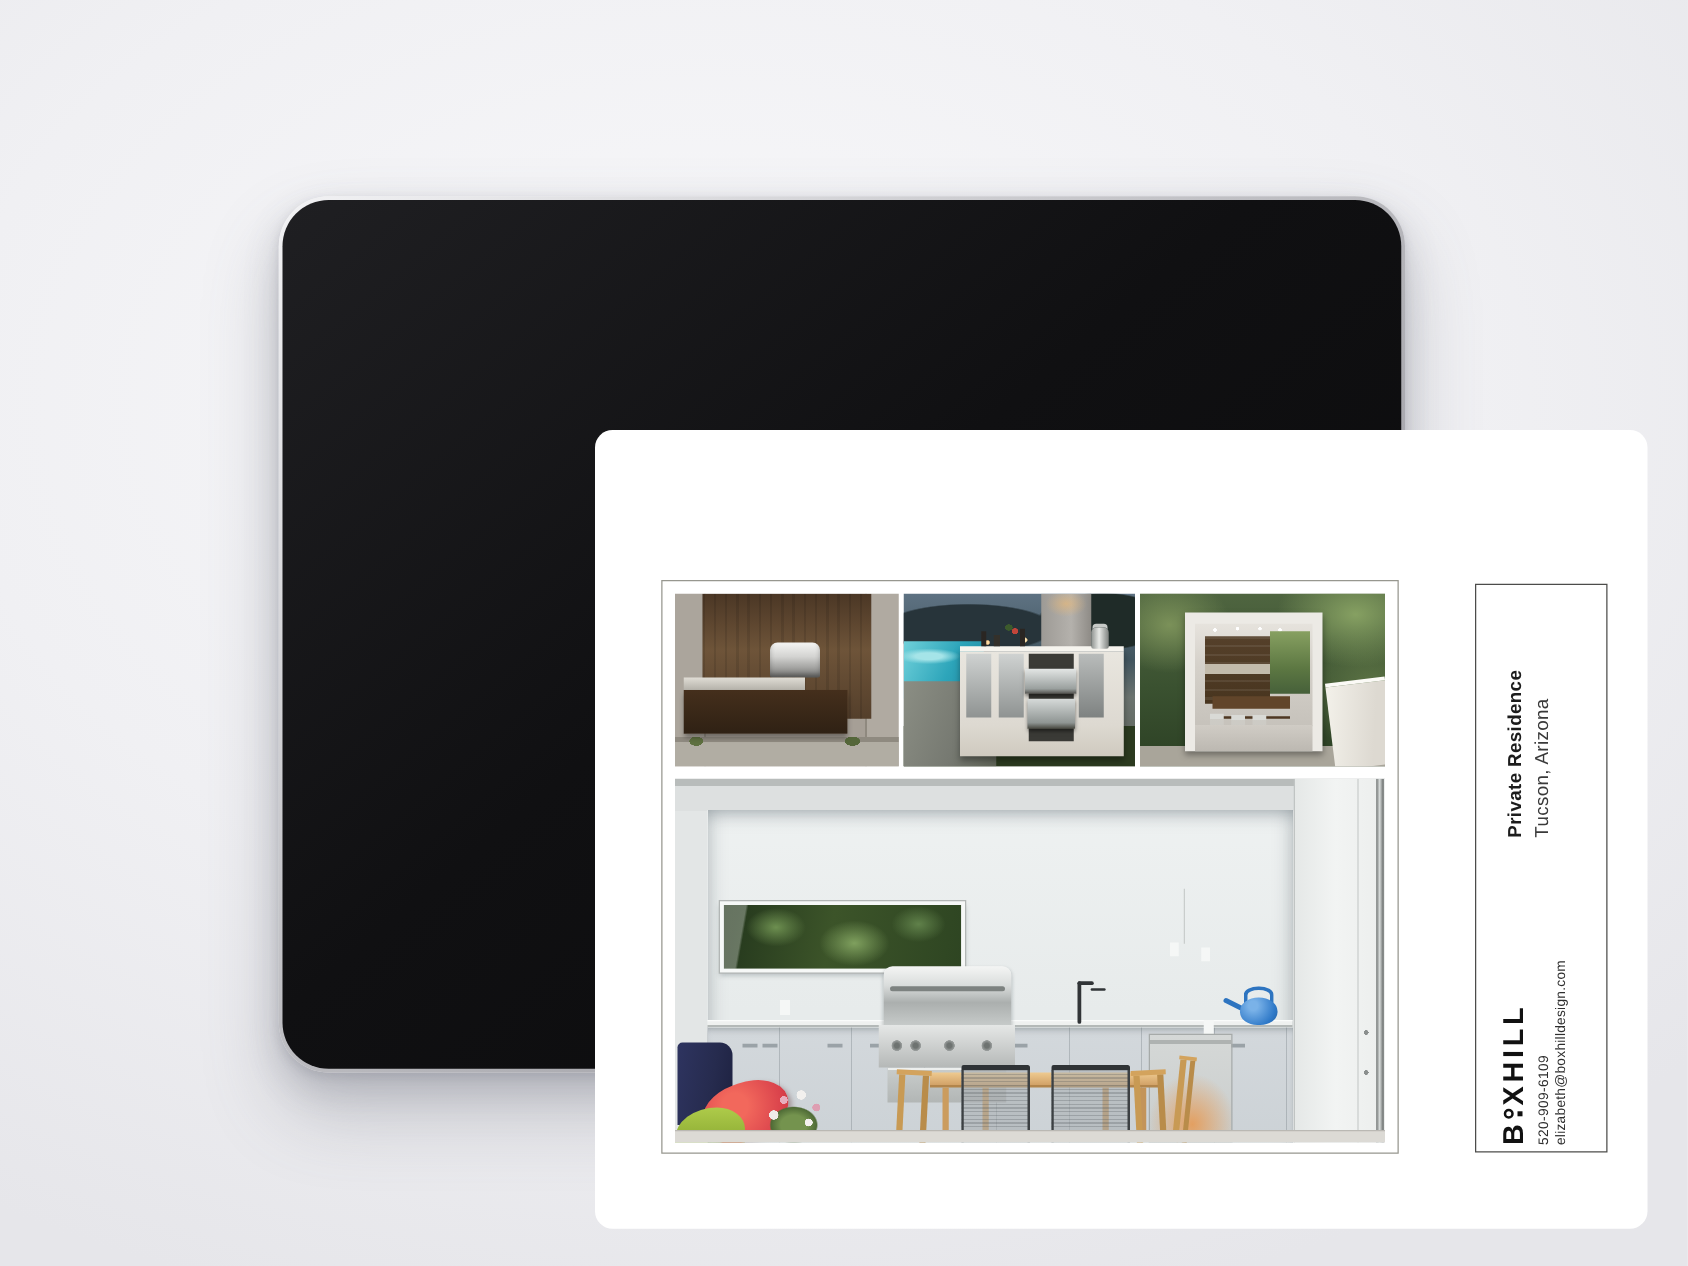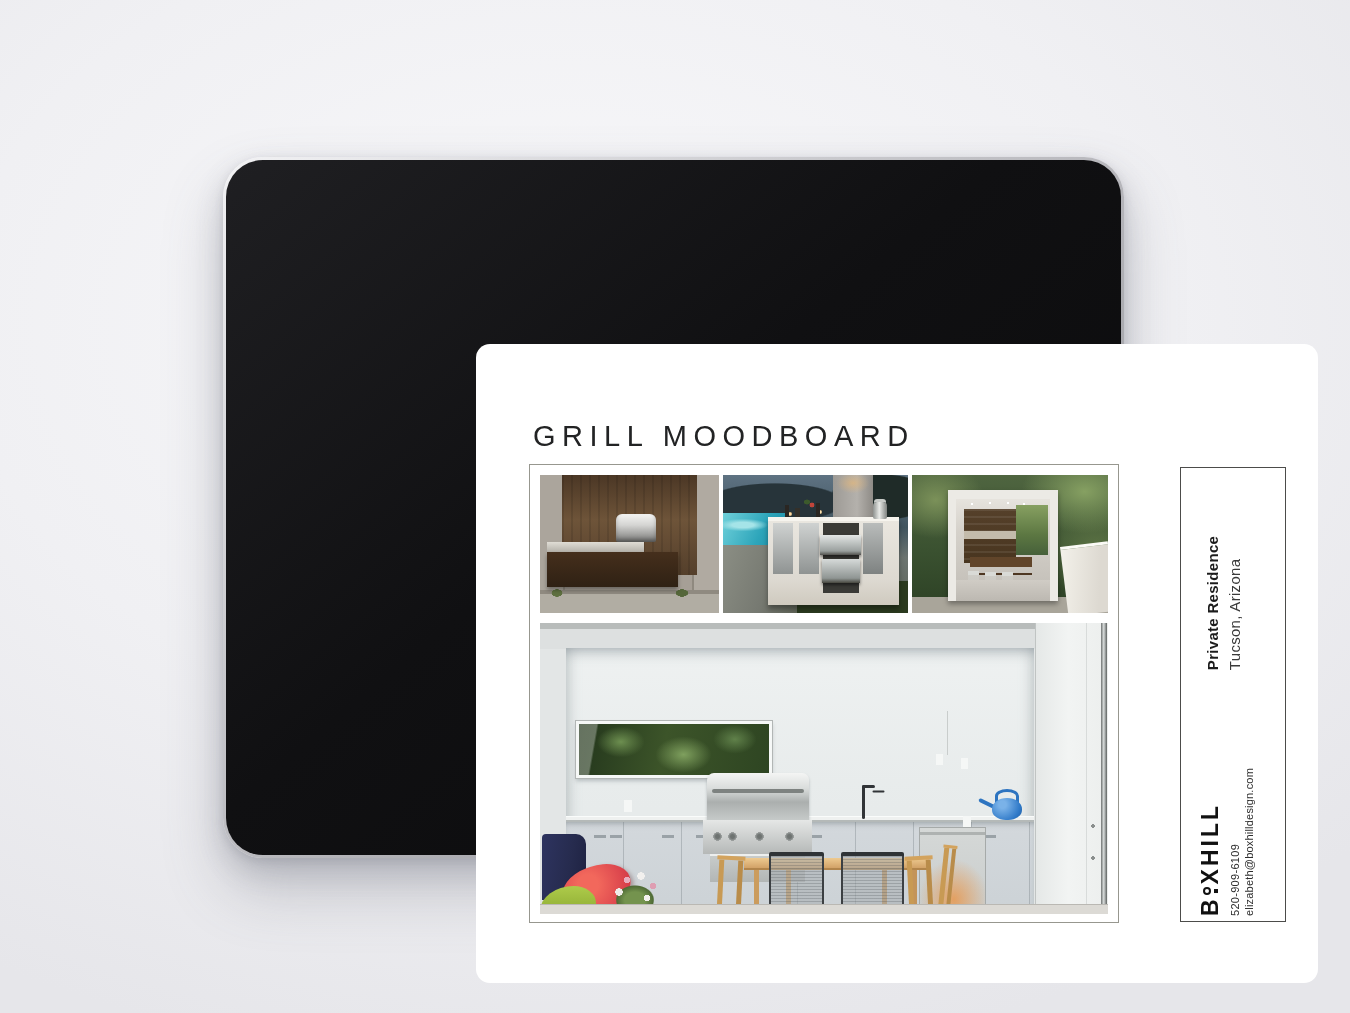--- a/index.html
+++ b/index.html
@@ -222,21 +222,20 @@
     </div>
     <div class="edge-slots">
       <span class="s1"></span>
         <span class="s2"></span>
         <span class="s3"></span>
         <span class="s4"></span>
     </div>
 
     <div class="screen">
 
-      <h1 class="page-title">GRILL MOODBOARD</h1>
 
       <div class="board">
         <div class="board-row">
 
           <figure class="ph ph1" aria-label="Corten steel grill station built into a concrete wall">
             <div class="p1-rust"></div>
             <div class="p1-hood"></div>
             <div class="p1-shelf"></div>
             <div class="p1-box"></div>
           </figure>

